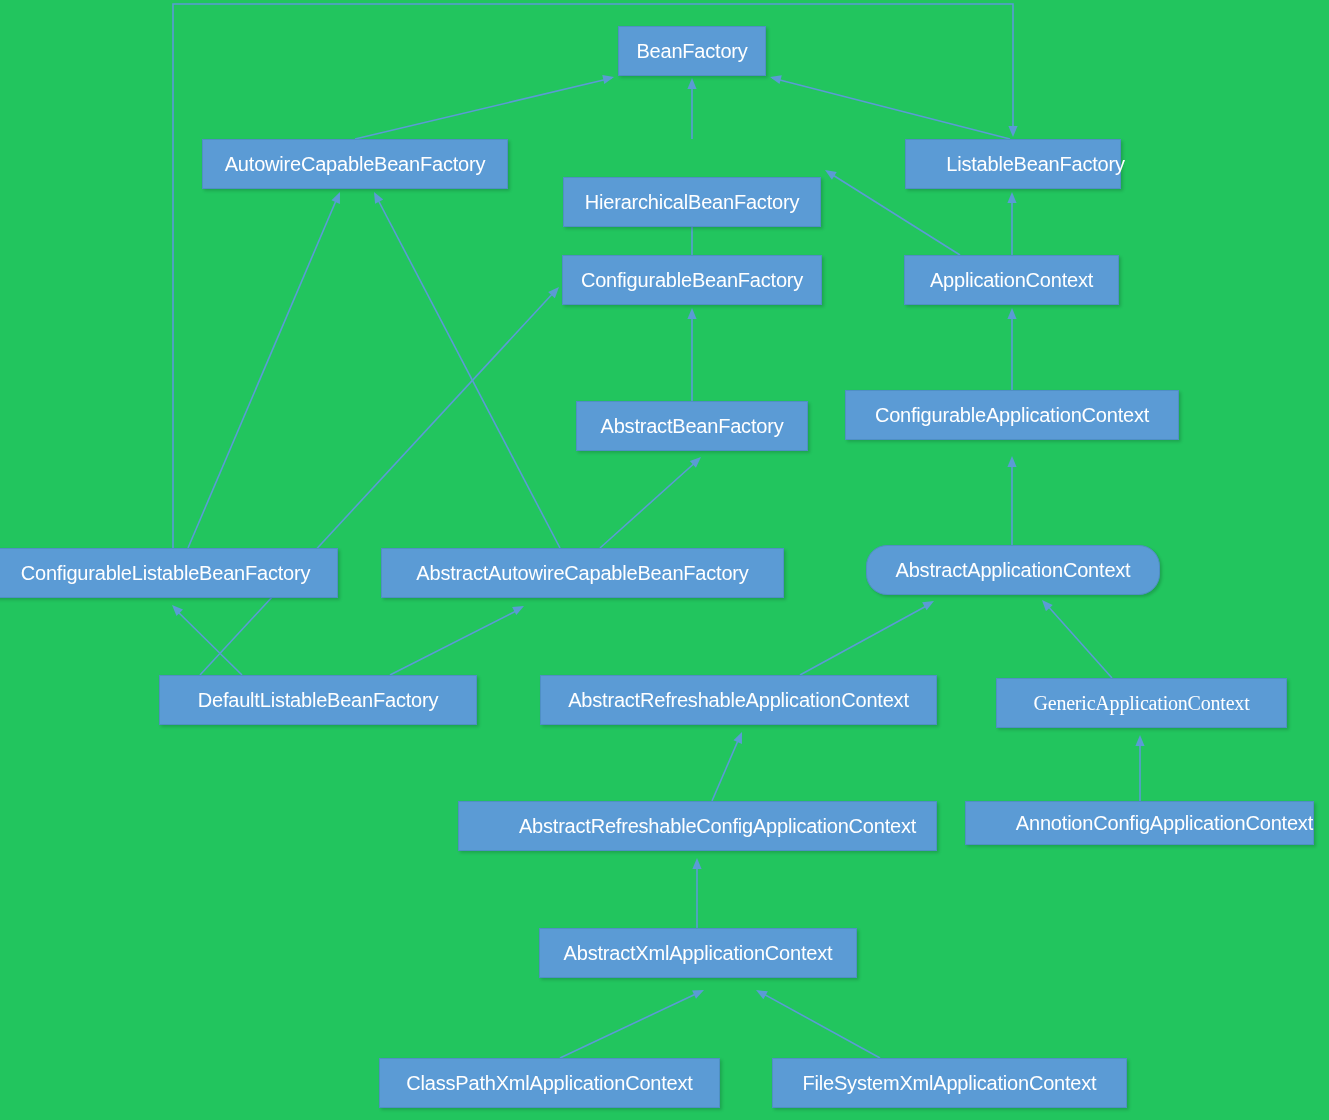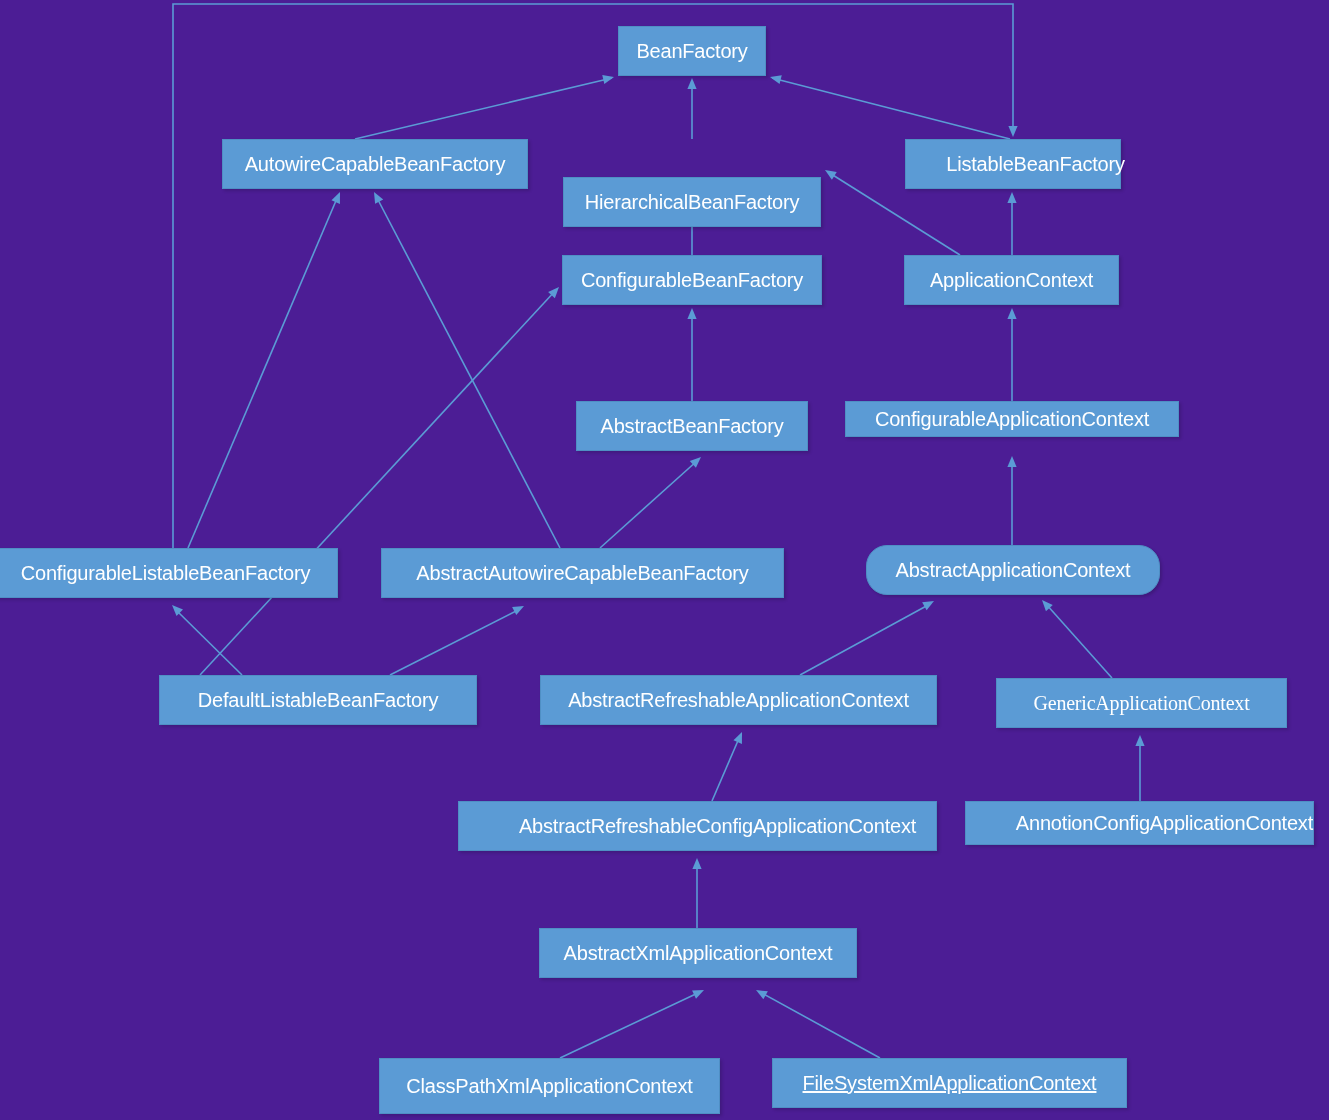--- a/index.html
+++ b/index.html
@@ -11,21 +11,21 @@
   body {
     width: 1329px;
     height: 1120px;
     font-family: "Liberation Sans", sans-serif;
     overflow: hidden;
   }
   #diagram-root {
     position: relative;
     width: 1329px;
     height: 1120px;
-    background: #4c1d95;
+    background: #22c55e;
   }
   #diagram-svg {
     position: absolute;
     top: 0;
     left: 0;
     width: 1329px;
     height: 1120px;
     display: block;
   }
   .edge-line {
@@ -107,39 +107,39 @@
         <polyline points="560,1058 700,992" class="edge-line"></polyline>
         <polygon points="0,0 -11,-4.6 -11,4.6" class="edge-head" transform="translate(704,990) rotate(-25)"></polygon>
         <polyline points="880,1058 760,992" class="edge-line"></polyline>
         <polygon points="0,0 -11,-4.6 -11,4.6" class="edge-head" transform="translate(756,990) rotate(209)"></polygon>
       </g>
   </svg>
   <div id="nodes-layer">
       <div class="node-box" style="left: 618px; top: 26px; width: 148px; height: 50px;">
         <span>BeanFactory</span>
       </div>
-      <div class="node-box" style="left: 202px; top: 139px; width: 306px; height: 50px; margin-left: 20px;">
+      <div class="node-box" style="left: 202px; top: 139px; width: 306px; height: 50px;">
         <span>AutowireCapableBeanFactory</span>
       </div>
       <div class="node-box" style="left: 563px; top: 139px; width: 258px; height: 50px; margin-top: 38px;">
         <span>HierarchicalBeanFactory</span>
       </div>
       <div class="node-box" style="left: 905px; top: 139px; width: 216px; height: 50px; padding-left: 45px;">
         <span>ListableBeanFactory</span>
       </div>
       <div class="node-box" style="left: 562px; top: 255px; width: 260px; height: 50px;">
         <span>ConfigurableBeanFactory</span>
       </div>
       <div class="node-box" style="left: 904px; top: 255px; width: 215px; height: 50px;">
         <span>ApplicationContext</span>
       </div>
       <div class="node-box" style="left: 576px; top: 401px; width: 232px; height: 50px;">
         <span>AbstractBeanFactory</span>
       </div>
-      <div class="node-box" style="left: 845px; top: 401px; width: 334px; height: 36px;">
+      <div class="node-box" style="left: 845px; top: 390px; width: 334px; height: 50px;">
         <span>ConfigurableApplicationContext</span>
       </div>
       <div class="node-box" style="left: -7px; top: 548px; width: 345px; height: 50px;">
         <span>ConfigurableListableBeanFactory</span>
       </div>
       <div class="node-box" style="left: 381px; top: 548px; width: 403px; height: 50px;">
         <span>AbstractAutowireCapableBeanFactory</span>
       </div>
       <div class="node-box" style="left: 866px; top: 545px; width: 294px; height: 50px; border-radius: 21px;">
         <span>AbstractApplicationContext</span>
@@ -155,20 +155,20 @@
       </div>
       <div class="node-box" style="left: 458px; top: 801px; width: 479px; height: 50px; padding-left: 40px;">
         <span>AbstractRefreshableConfigApplicationContext</span>
       </div>
       <div class="node-box" style="left: 965px; top: 801px; width: 349px; height: 44px; justify-content: flex-end;">
         <span>AnnotionConfigApplicationContext</span>
       </div>
       <div class="node-box" style="left: 539px; top: 928px; width: 318px; height: 50px; text-align: right;">
         <span>AbstractXmlApplicationContext</span>
       </div>
-      <div class="node-box" style="left: 379px; top: 1058px; width: 341px; height: 56px;">
+      <div class="node-box" style="left: 379px; top: 1058px; width: 341px; height: 50px;">
         <span>ClassPathXmlApplicationContext</span>
       </div>
-      <div class="node-box" style="left: 772px; top: 1058px; width: 355px; height: 50px; text-decoration: underline;">
+      <div class="node-box" style="left: 772px; top: 1058px; width: 355px; height: 50px;">
         <span>FileSystemXmlApplicationContext</span>
       </div>
     </div>
 </div>
 
 </body></html>

